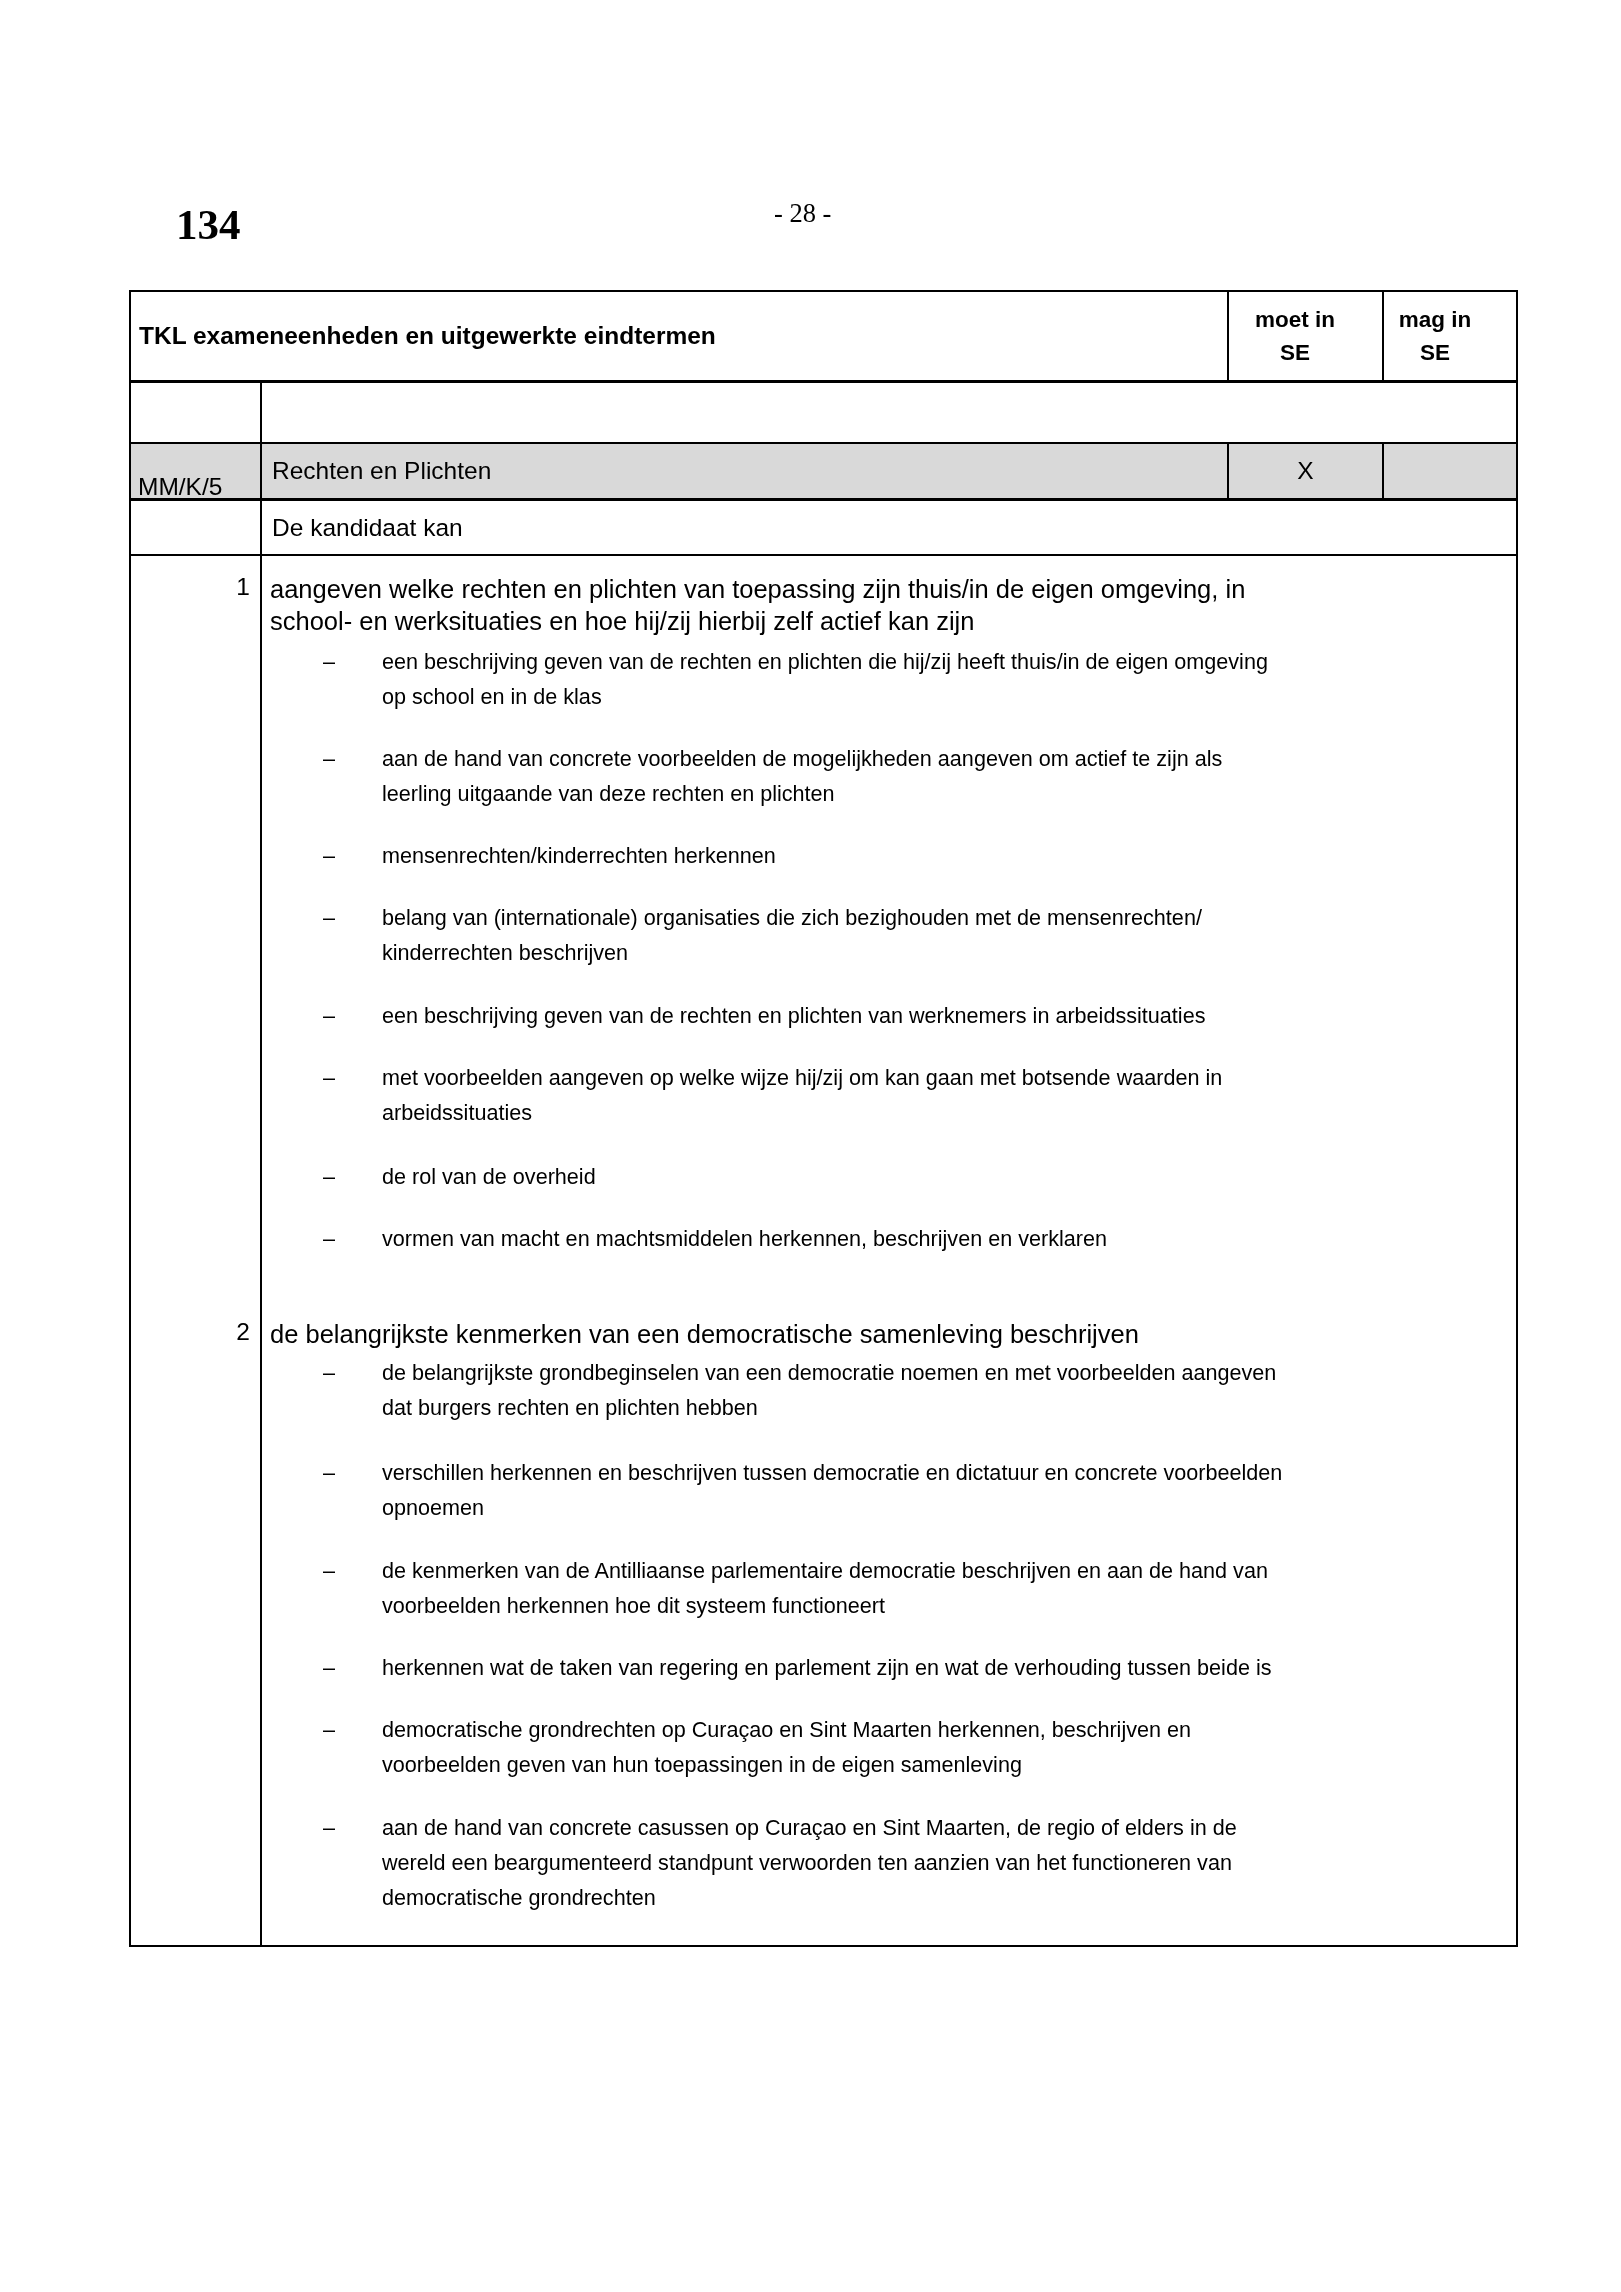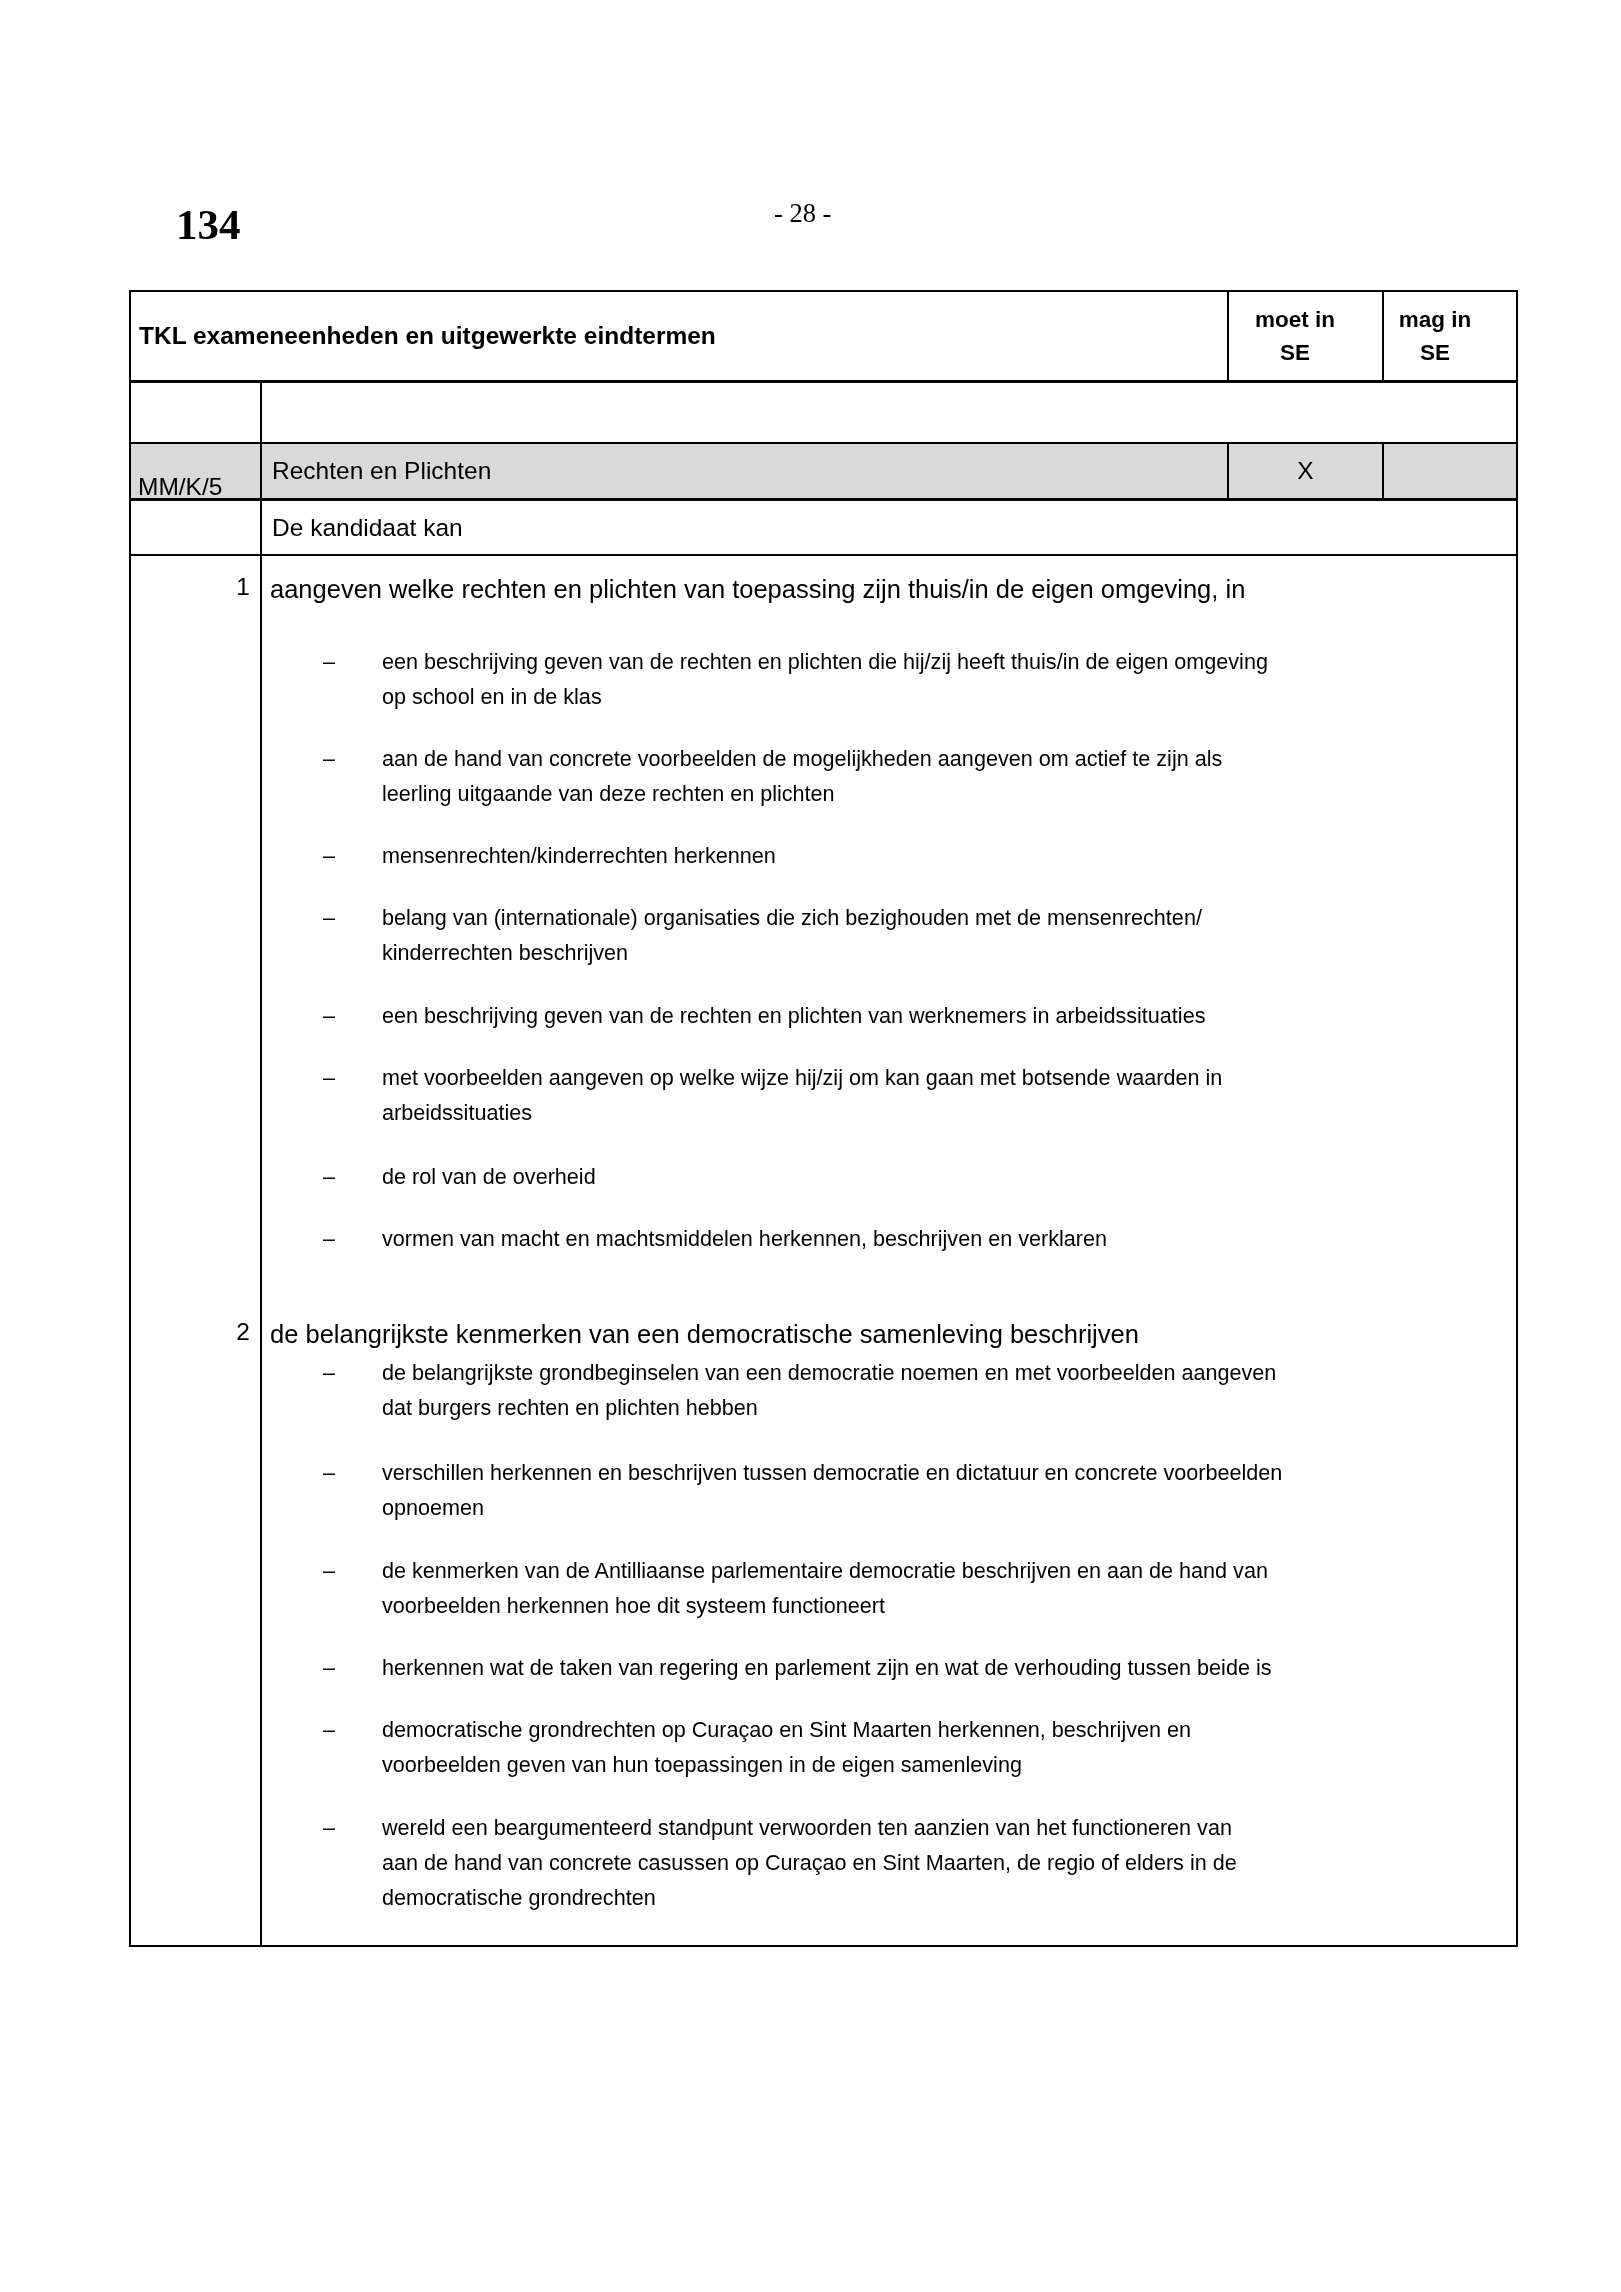--- a/index.html
+++ b/index.html
@@ -55,20 +55,21 @@
   <div class="cell" style="left:138px; top:473px;">MM/K/5</div>
   <div class="cell" style="left:272px; top:457px;">Rechten en Plichten</div>
   <div class="cell" style="left:1229px; top:457px; width:153px; text-align:center;">X</div>
   <div class="cell" style="left:1384px; top:457px; width:134px; text-align:center;"></div>
 
   <div class="cell" style="left:272px; top:514px;">De kandidaat kan</div>
 
   <div class="lbl-right" style="left:132px; top:573px;">1</div>
   <div class="item" style="top:573px;">
     <div>aangeven welke rechten en plichten van toepassing zijn thuis/in de eigen omgeving, in</div>
+    <div>school- en werksituaties en hoe hij/zij hierbij zelf actief kan zijn</div>
   </div>
 
   <div class="bullet" style="top:644px;">
     <span class="dash">–</span>
     <div class="txt">
       <div>een beschrijving geven van de rechten en plichten die hij/zij heeft thuis/in de eigen omgeving</div>
       <div>op school en in de klas</div>
     </div>
   </div>
   <div class="bullet" style="top:741px;">
@@ -152,19 +153,19 @@
   <div class="bullet" style="top:1712px;">
     <span class="dash">–</span>
     <div class="txt">
       <div>democratische grondrechten op Curaçao en Sint Maarten herkennen, beschrijven en</div>
       <div>voorbeelden geven van hun toepassingen in de eigen samenleving</div>
     </div>
   </div>
   <div class="bullet" style="top:1810px;">
     <span class="dash">–</span>
     <div class="txt">
+      <div>aan de hand van concrete casussen op Curaçao en Sint Maarten, de regio of elders in de</div>
       <div>wereld een beargumenteerd standpunt verwoorden ten aanzien van het functioneren van</div>
-      <div>aan de hand van concrete casussen op Curaçao en Sint Maarten, de regio of elders in de</div>
       <div>democratische grondrechten</div>
     </div>
   </div>
 </div>
 
 
 </body></html>

